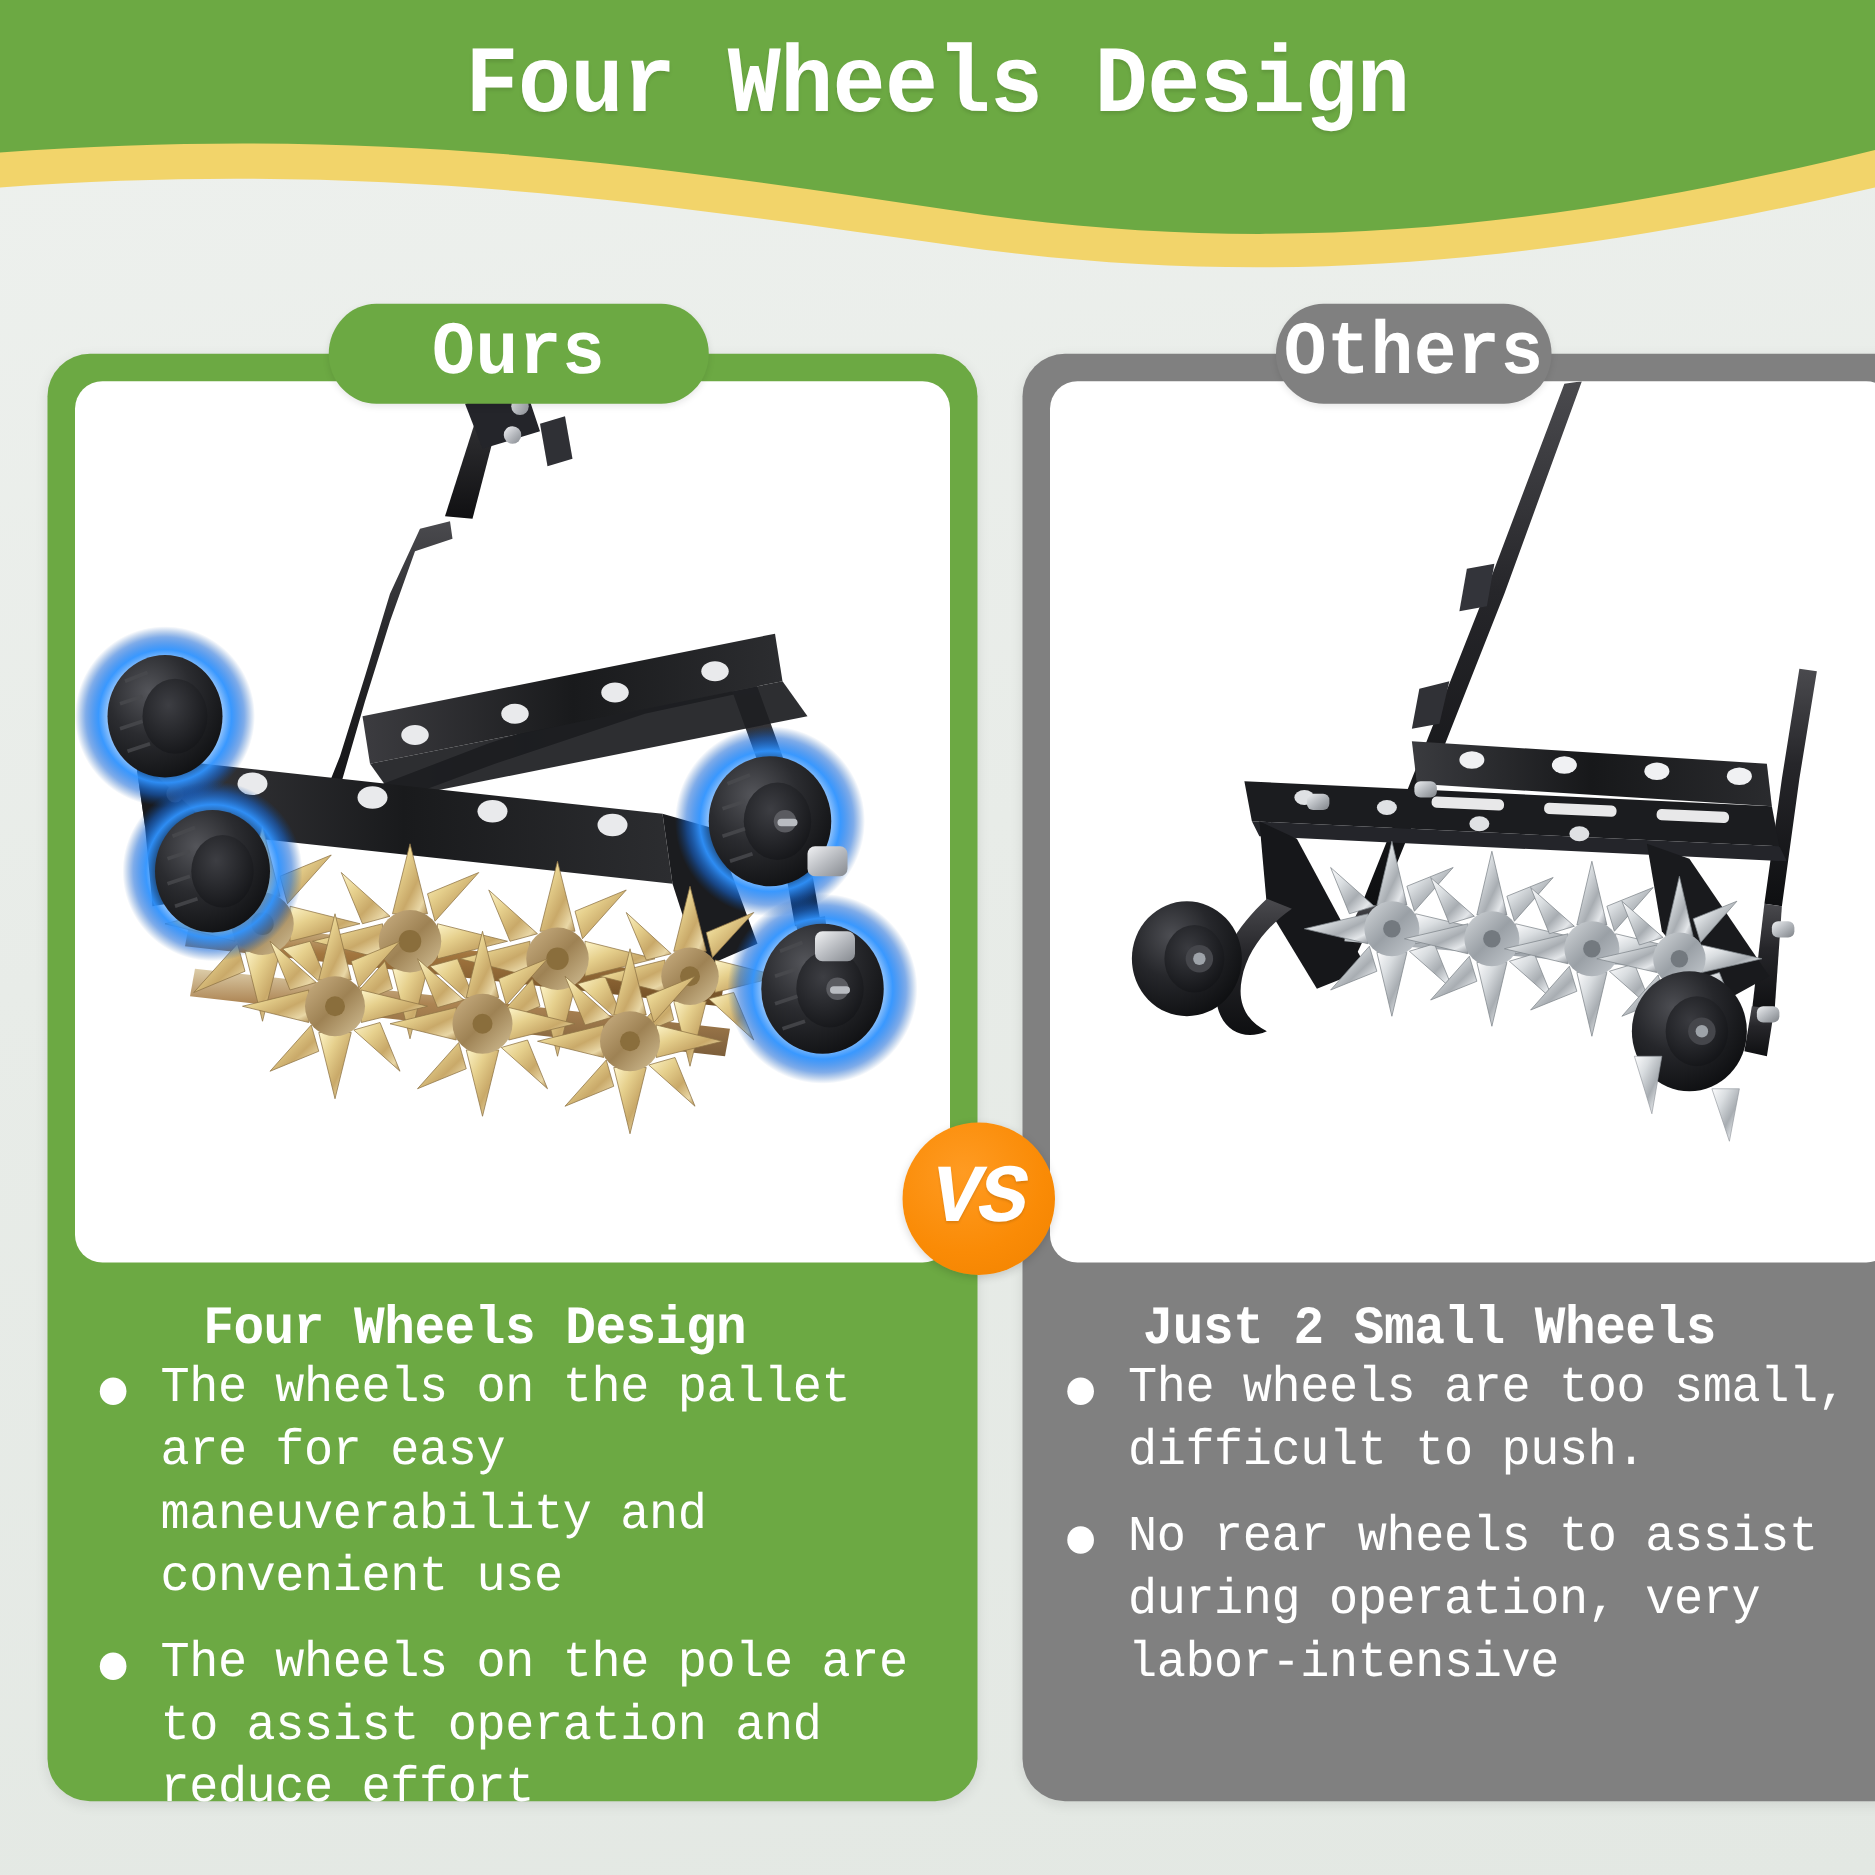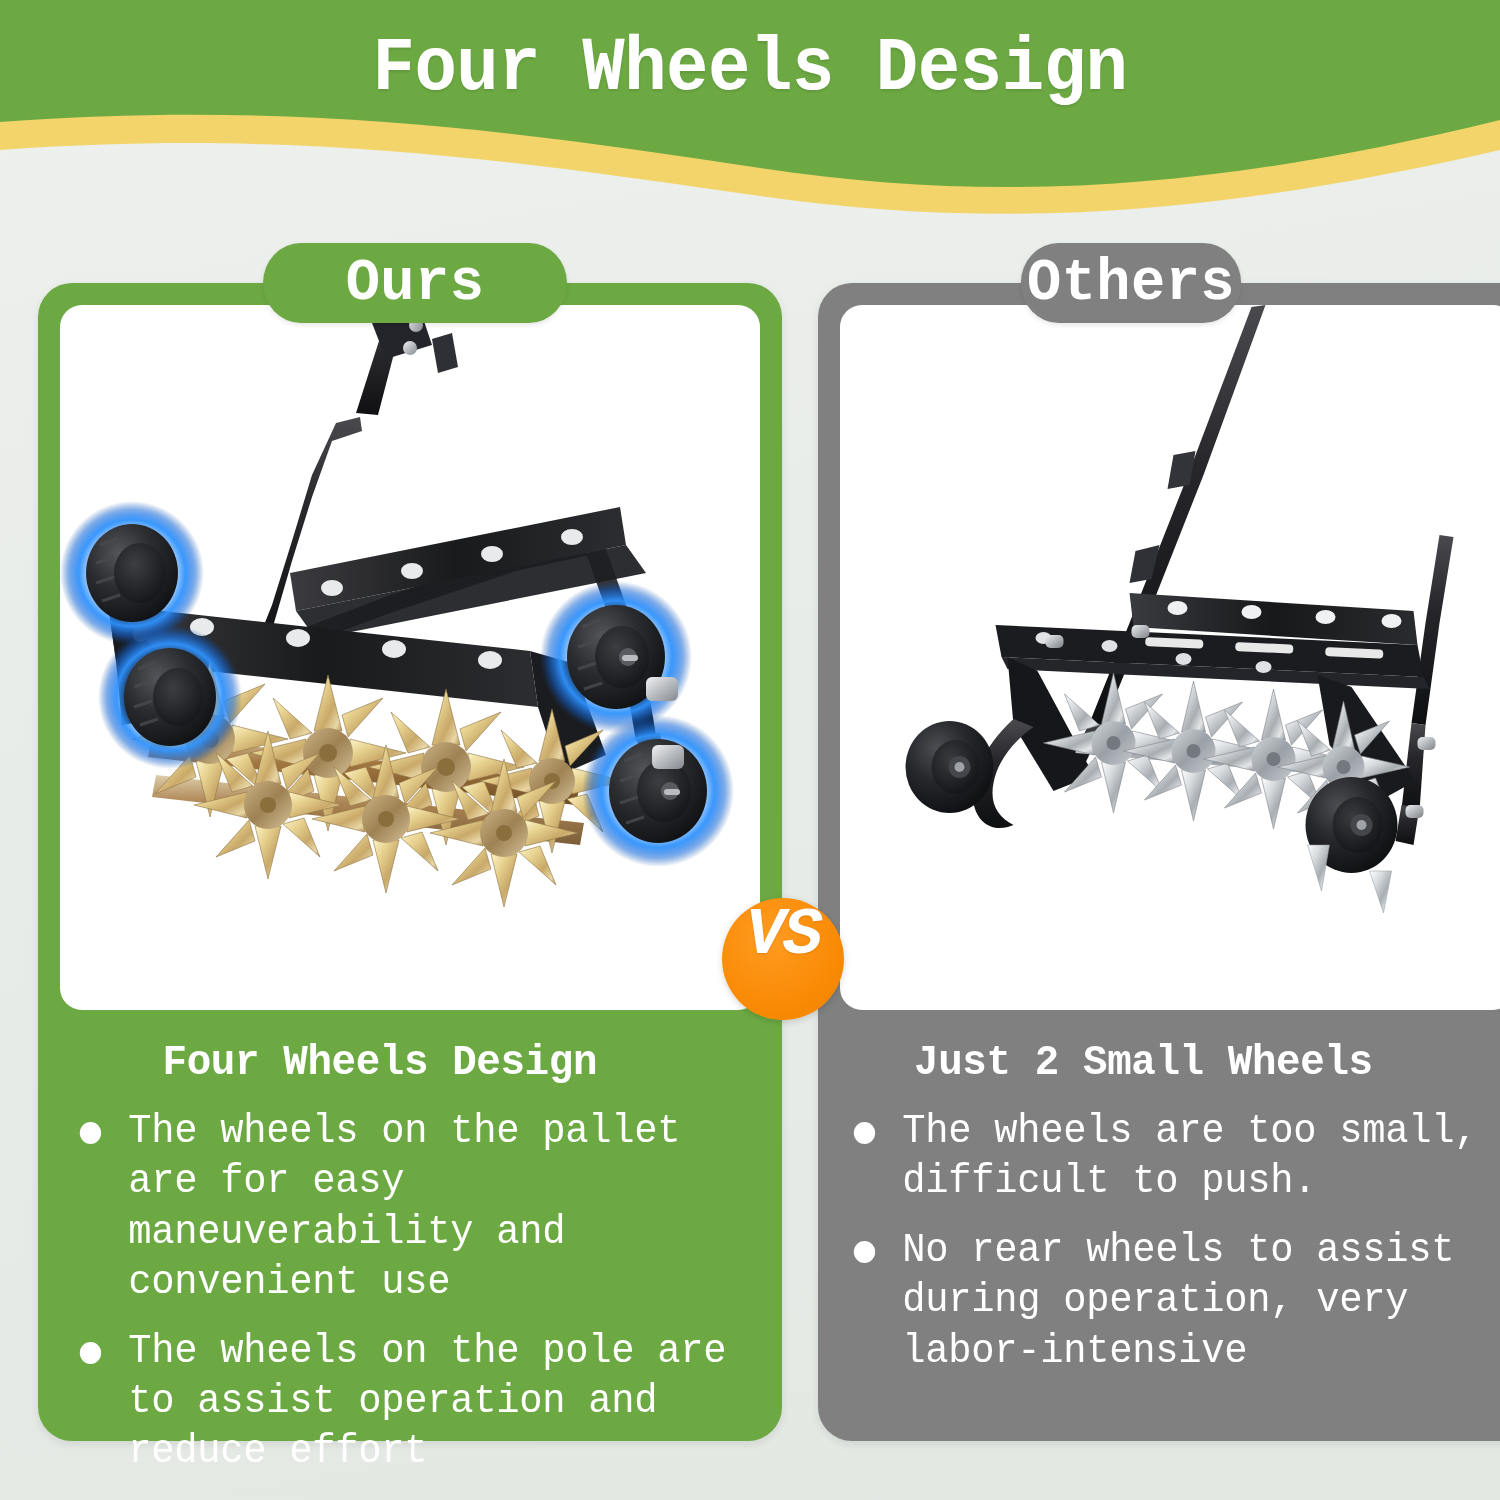--- a/index.html
+++ b/index.html
@@ -83,21 +83,21 @@
     color: #ffffff;
     font-size: 43px;
     font-weight: bold;
     letter-spacing: -0.4px;
     transform: scaleX(0.95);
     transform-origin: left center;
     padding-left: 108px;
   }
   .card.others .block-title { padding-left: 78px; }
 
-  ul.bullets { list-style: none; margin-top: 20px; }
+  ul.bullets { list-style: none; }
   ul.bullets li {
     position: relative;
     color: #ffffff;
     font-size: 40px;
     line-height: 1.26;
     padding-left: 56px;
     margin-bottom: 18px;
     letter-spacing: -0.3px;
     transform: scaleX(0.97);
     transform-origin: left center;
@@ -112,21 +112,21 @@
   .card.ours   ul.bullets { padding-left: 14px; }
   .card.others ul.bullets { padding-left: 8px; }
 
   
   #vs {
     position: absolute;
     left: 722px; top: 898px;
     width: 122px; height: 122px;
     border-radius: 50%;
     background: radial-gradient(circle at 40% 33%, #ff9b22 0%, #fa8b06 58%, #f08200 100%);
-    display: flex; justify-content: center;
+    display: flex; align-items: center; justify-content: center;
     z-index: 9;
     box-shadow: 0 2px 7px rgba(0,0,0,0.16);
   }
   #vs span {
     color: #ffffff;
     font-size: 66px;
     font-weight: bold;
     font-style: italic;
     letter-spacing: -2px;
     text-shadow: 0 1px 2px rgba(0,0,0,0.12);

